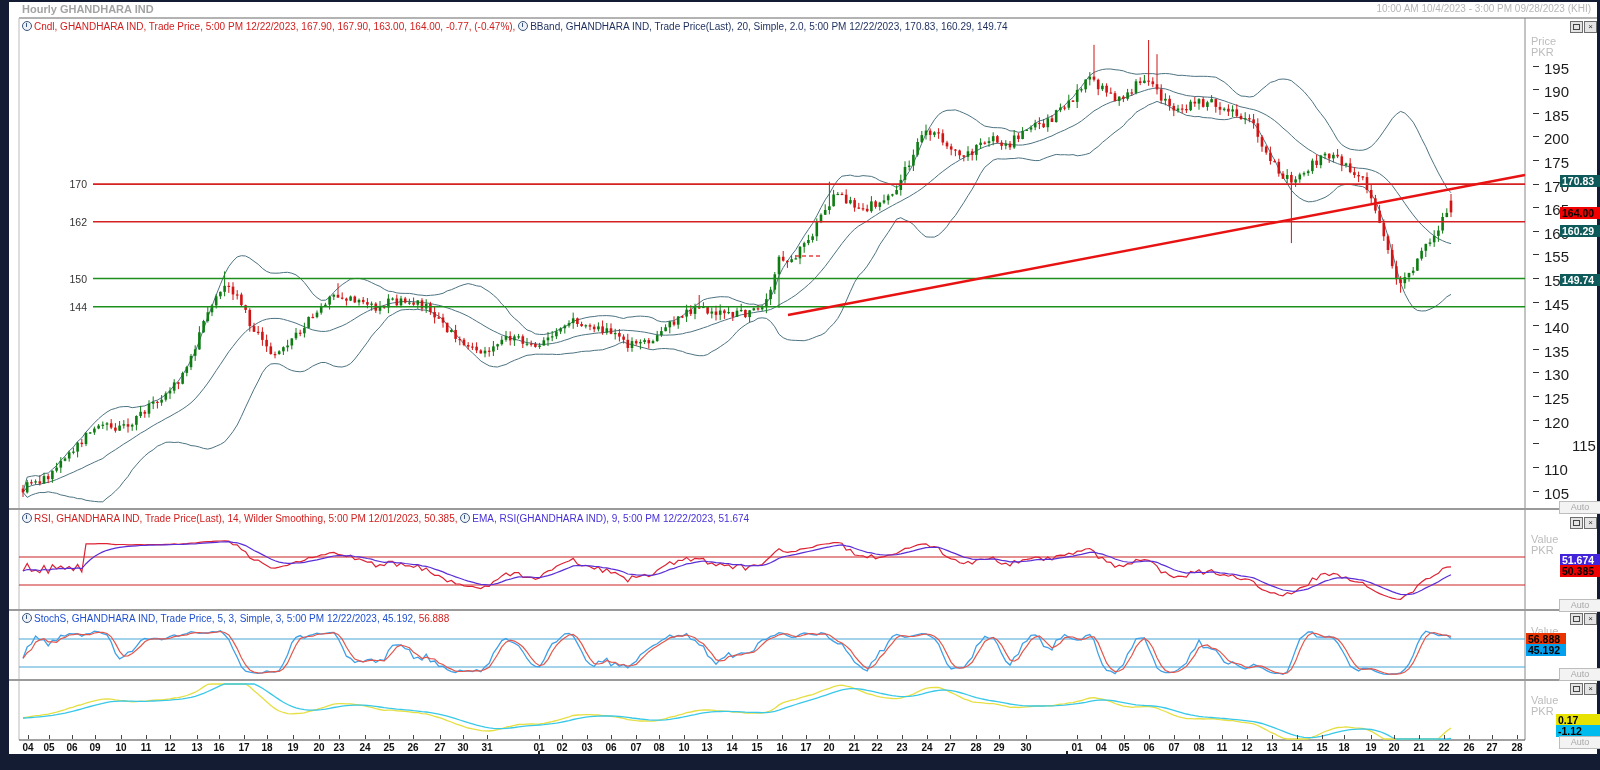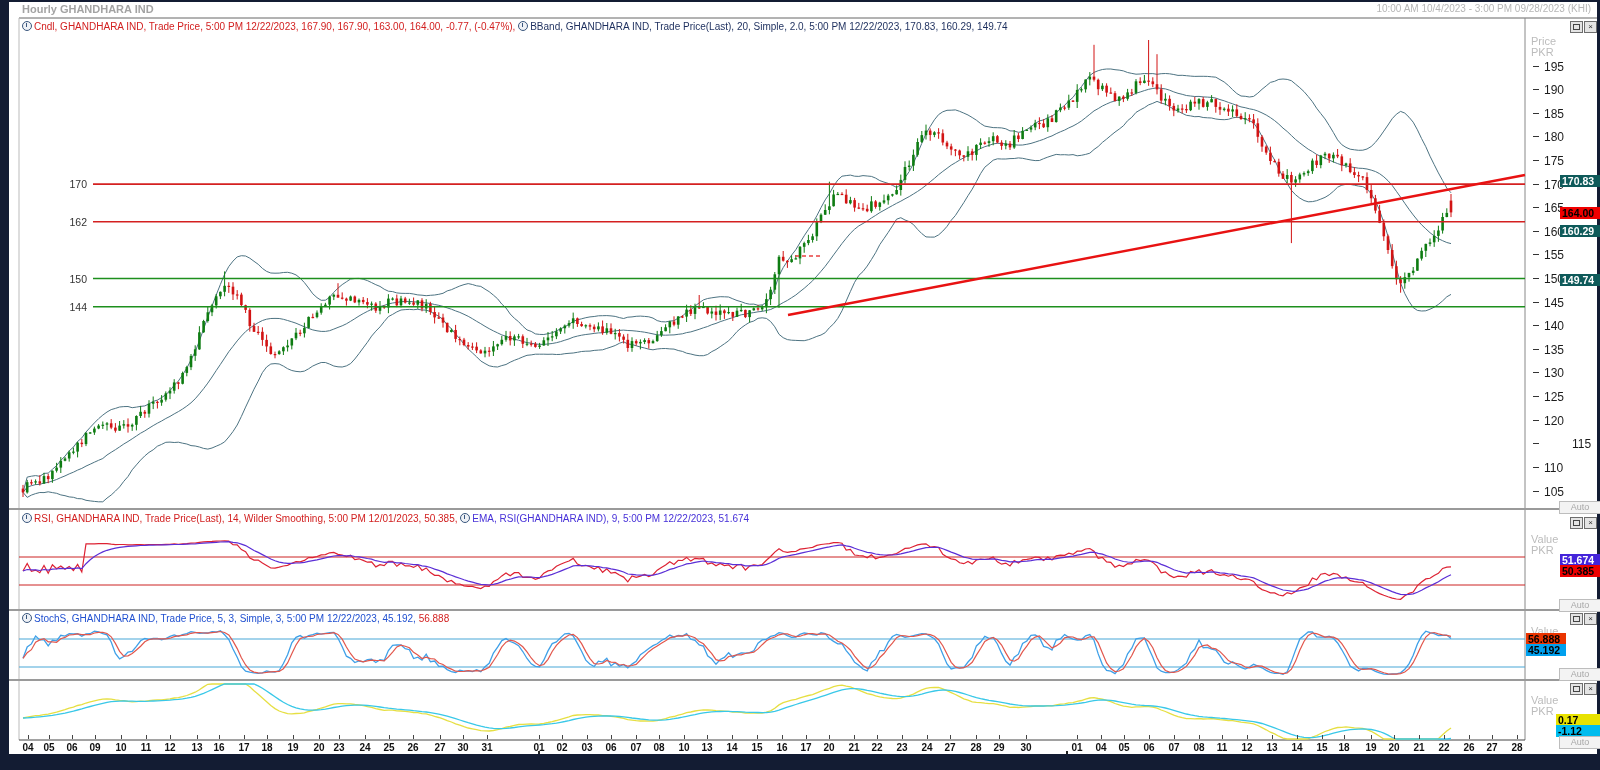--- a/index.html
+++ b/index.html
@@ -18,21 +18,21 @@
   .axis-head{position:absolute;width:66px;text-align:left;font-size:11px;color:#bcbcbc;z-index:2;}
   .auto-btn{position:absolute;width:40px;height:11px;line-height:11px;text-align:center;
     font-size:9px;color:#a8a8a8;border:1px solid #bdbdbd;background:#f3f3f3;z-index:4;pointer-events:auto;}
   .panel-icons{position:absolute;z-index:5;pointer-events:auto;}
   .pic{display:inline-block;width:11px;height:10px;border:1px solid #6d6d6d;background:#e4e4e4;
     font-size:8px;line-height:9px;text-align:center;color:#333;vertical-align:top;margin-left:1px;position:relative;}
   .pic-restore::after{content:"";position:absolute;left:2px;top:2px;width:5px;height:4px;border:1px solid #444;}
   .badge{position:absolute;height:12px;line-height:12px;font-size:10.5px;font-weight:bold;
     padding-left:2px;z-index:6;}
   .tickdash{position:absolute;width:6px;height:1px;background:#333;z-index:2;}
-  .ticklab{position:absolute;font-size:12px;color:#1c1c1c;z-index:2;}
+  .ticklab{position:absolute;font-size:15px;color:#1c1c1c;z-index:2;}
   .hlab{position:absolute;width:38px;text-align:right;font-size:10.5px;color:#333;z-index:2;}
   .dtick{position:absolute;width:1px;height:4px;background:#444;z-index:2;}
   .dlab{position:absolute;font-size:10px;font-weight:600;color:#111;transform:translateX(-50%);z-index:2;}
   .mlab{position:absolute;width:140px;text-align:center;font-size:11px;font-weight:bold;color:#111;z-index:2;}
   .mpipe{position:absolute;width:1.5px;height:10px;background:#222;z-index:2;}
   .botbar{position:absolute;left:0;bottom:0;width:100%;height:8px;background:#131c33;z-index:7;}
 </style>
 </head>
 <body>
 
@@ -791,21 +791,21 @@
       <div class="hlab" style="left: 40px; top: 213.833px;">162</div>
       <div class="hlab" style="left: 40px; top: 270.5px;">150</div>
       <div class="hlab" style="left: 40px; top: 298.833px;">144</div>
       <div class="tickdash" style="left: 1524px; top: 63.5px;"></div>
       <div class="ticklab" style="left: 1535px; top: 57.5px;">195</div>
       <div class="tickdash" style="left: 1524px; top: 87.1111px;"></div>
       <div class="ticklab" style="left: 1535px; top: 81.1111px;">190</div>
       <div class="tickdash" style="left: 1524px; top: 110.722px;"></div>
       <div class="ticklab" style="left: 1535px; top: 104.722px;">185</div>
       <div class="tickdash" style="left: 1524px; top: 134.333px;"></div>
-      <div class="ticklab" style="left: 1535px; top: 128.333px;">180</div>
+      <div class="ticklab" style="left: 1535px; top: 128.333px;">200</div>
       <div class="tickdash" style="left: 1524px; top: 157.944px;"></div>
       <div class="ticklab" style="left: 1535px; top: 151.944px;">175</div>
       <div class="tickdash" style="left: 1524px; top: 181.556px;"></div>
       <div class="ticklab" style="left: 1535px; top: 175.556px;">170</div>
       <div class="tickdash" style="left: 1524px; top: 205.167px;"></div>
       <div class="ticklab" style="left: 1535px; top: 199.167px;">165</div>
       <div class="tickdash" style="left: 1524px; top: 228.778px;"></div>
       <div class="ticklab" style="left: 1535px; top: 222.778px;">160</div>
       <div class="tickdash" style="left: 1524px; top: 252.389px;"></div>
       <div class="ticklab" style="left: 1535px; top: 246.389px;">155</div>

